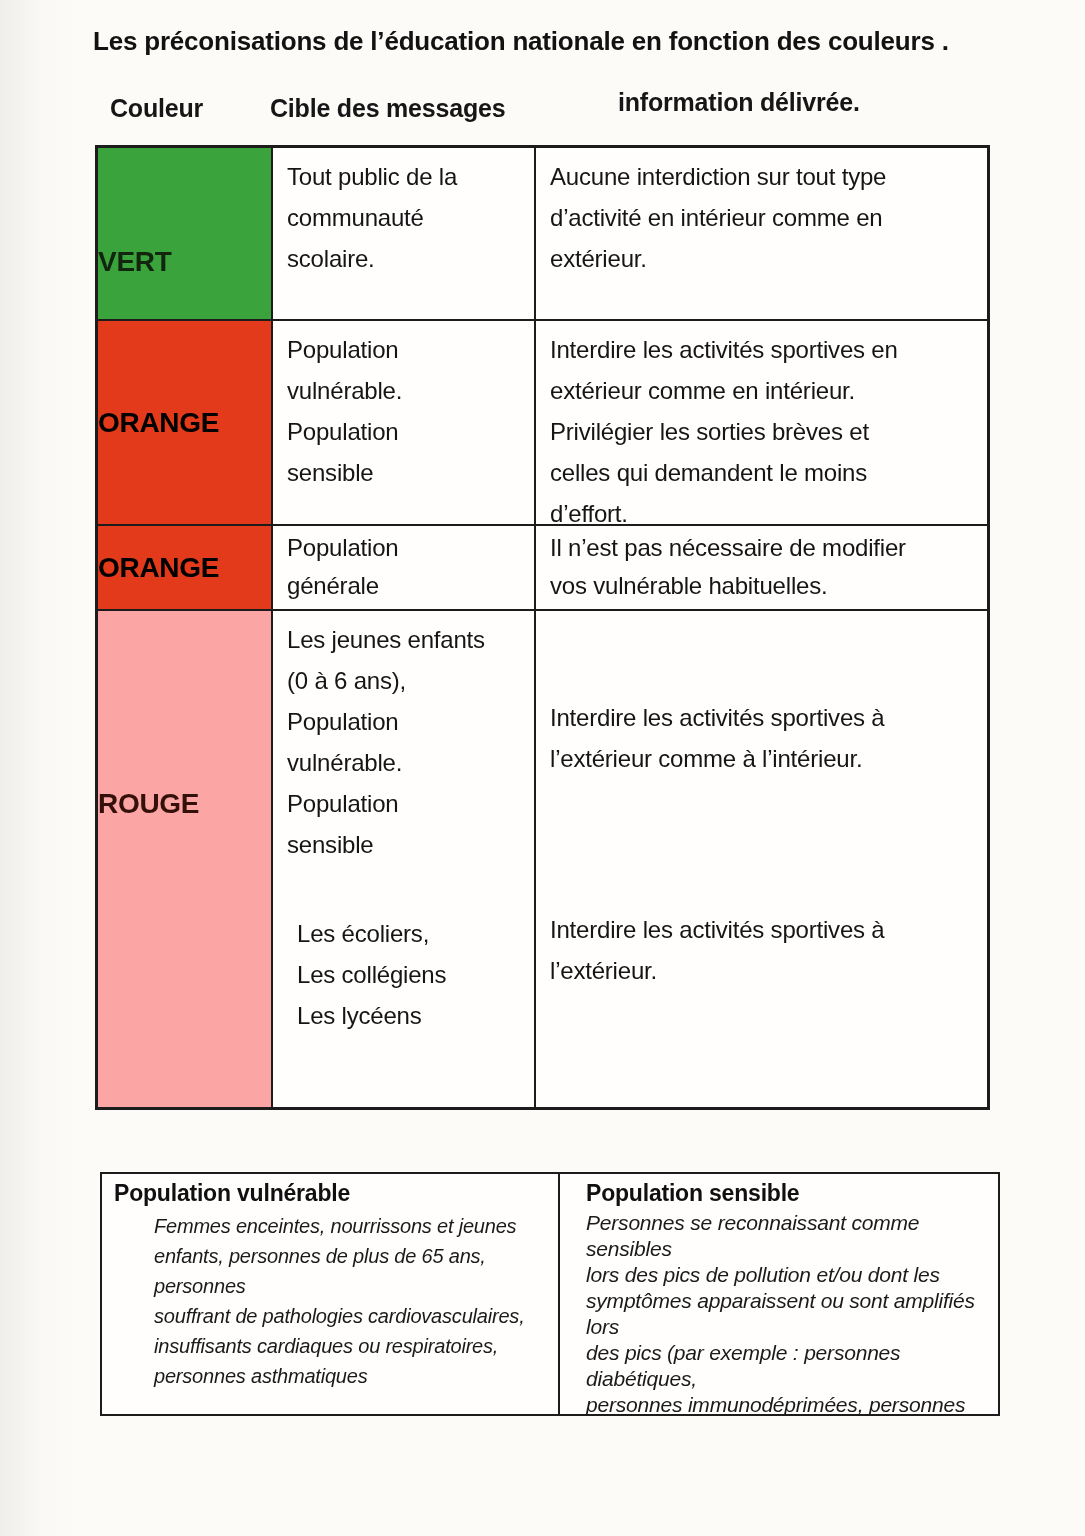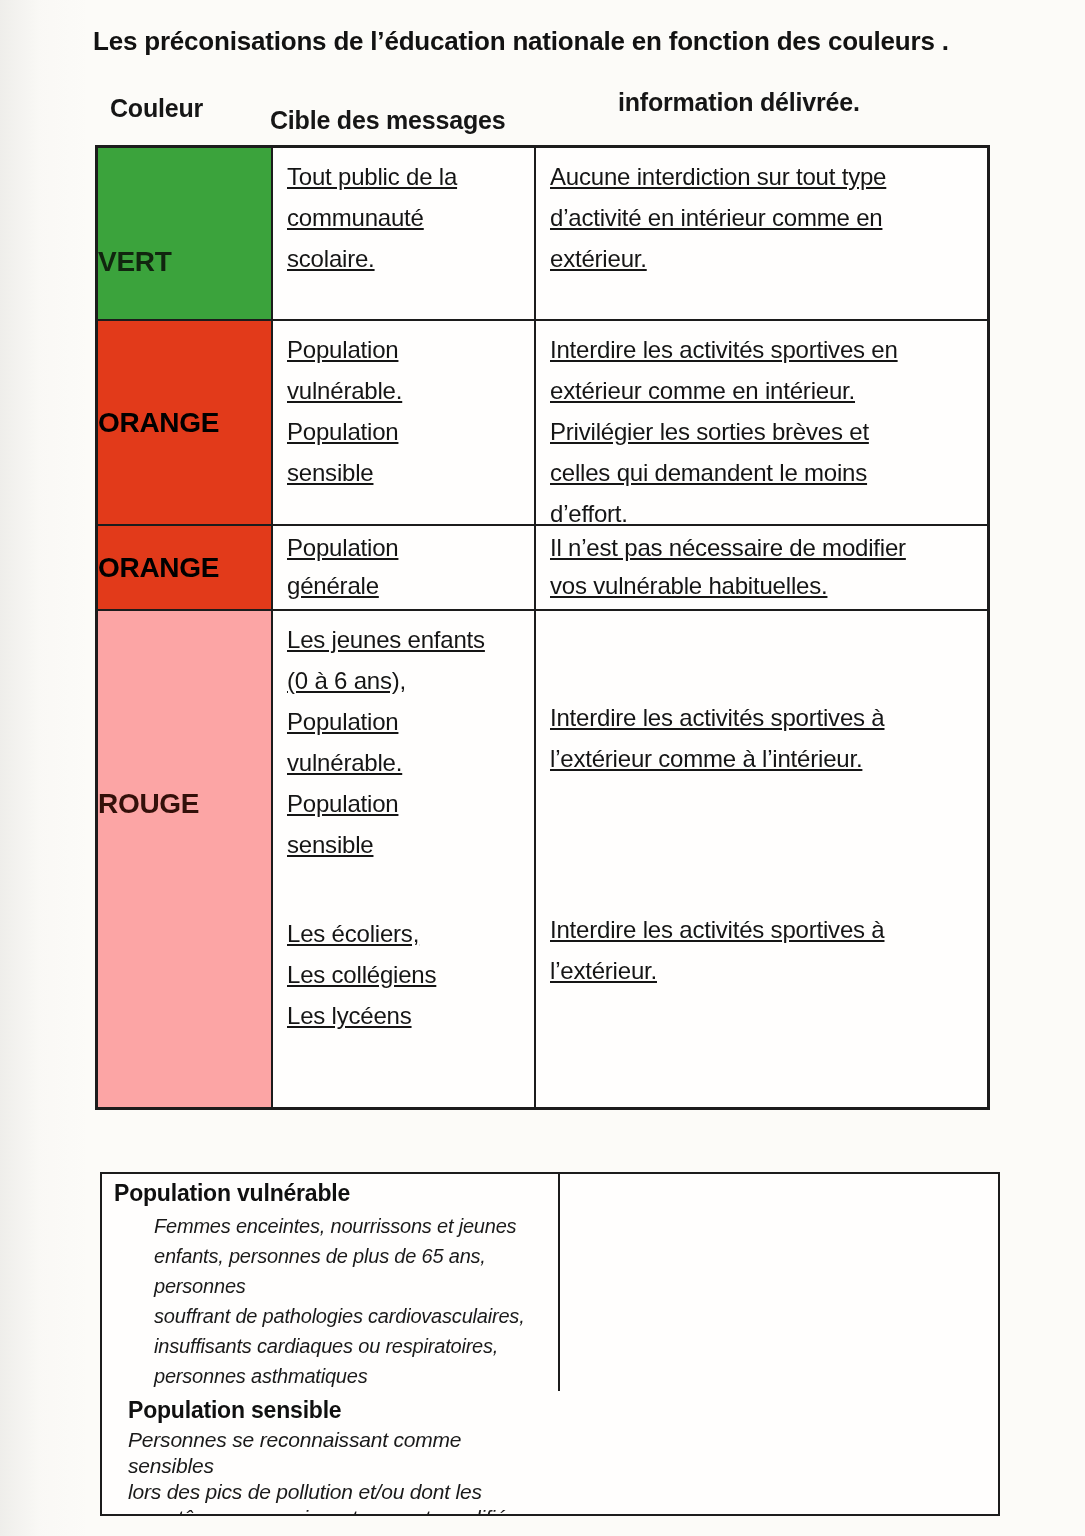--- a/index.html
+++ b/index.html
@@ -13,21 +13,21 @@
     background:#fcfbf8;
     background-image:linear-gradient(90deg, rgba(120,120,115,0.10) 0px, rgba(120,120,115,0.02) 40px, rgba(0,0,0,0) 90px);
     color:#141414;
   }
   .title{
     position:absolute;left:93px;top:26px;width:940px;
     font-size:26px;font-weight:600;letter-spacing:-0.2px;color:#121212;
   }
   .hdr{position:absolute;font-size:25px;font-weight:600;color:#161616;letter-spacing:-0.2px;}
   .hdr-couleur{left:110px;top:94px;}
-  .hdr-cible{left:270px;top:94px;margin-top:12px;}
+  .hdr-cible{left:270px;top:94px;}
   .hdr-info{left:618px;top:88px;}
 
   .maintable{
     position:absolute;left:95px;top:145px;width:895px;height:965px;
     border:3px solid #1c1c1c;box-sizing:border-box;background:#fffefd;
     display:flex;flex-direction:column;
   }
   .trow{display:flex;box-sizing:border-box;}
   .trow.r1{height:173px;border-bottom:2px solid #1c1c1c;}
   .trow.r2{height:205px;border-bottom:2px solid #1c1c1c;}
@@ -36,37 +36,36 @@
   .c{box-sizing:border-box;overflow:hidden;}
   .c-color{
     width:175px;border-right:2px solid #1c1c1c;
     display:flex;align-items:center;
   }
   .c-target{width:263px;border-right:2px solid #1c1c1c;}
   .c-info{flex:1;}
   .c-text{
     padding:8px 8px 0 14px;
     font-size:24px;line-height:41px;letter-spacing:-0.2px;
-    white-space:pre-line;color:#151515;text-decoration:underline;
+    white-space:pre-line;color:#151515;
   }
   .r3 .c-text{padding-top:3px;line-height:38px;}
   .swatch-label{
     font-size:28px;font-weight:bold;color:#000000;letter-spacing:-0.3px;
   }
   .lbl-vert{transform:translateY(28px);color:#11250f;}
   .lbl-rouge{transform:translateY(-55px);color:#33100a;}
-  .block-b-target{margin-top:40px;}
+  .block-b-target{margin-top:40px;margin-left:10px;}
   .block-a-info{margin-top:78px;}
   .block-b-info{margin-top:122px;}
 
   .legend{
-    position:absolute;left:100px;top:1172px;width:900px;height:344px;
+    position:absolute;left:100px;top:1172px;width:900px;height:244px;
     border:2px solid #1c1c1c;box-sizing:border-box;background:#fffefd;
     display:flex;
-    flex-direction:column;
   }
   .legend-cell{box-sizing:border-box;padding:6px 10px 0 12px;overflow:hidden;}
   .legend-left{width:458px;border-right:2px solid #1c1c1c;}
   .legend-right{flex:1;padding-left:26px;}
   .legend-title{font-size:23px;font-weight:bold;color:#101010;letter-spacing:-0.2px;}
   .legend-body{
     font-style:italic;color:#1a1a1a;white-space:pre-line;letter-spacing:-0.2px;
   }
   .legend-left .legend-body{font-size:20px;line-height:30px;margin-top:4px;margin-left:40px;}
   .legend-right .legend-body{font-size:21px;line-height:26px;margin-top:3px;}

